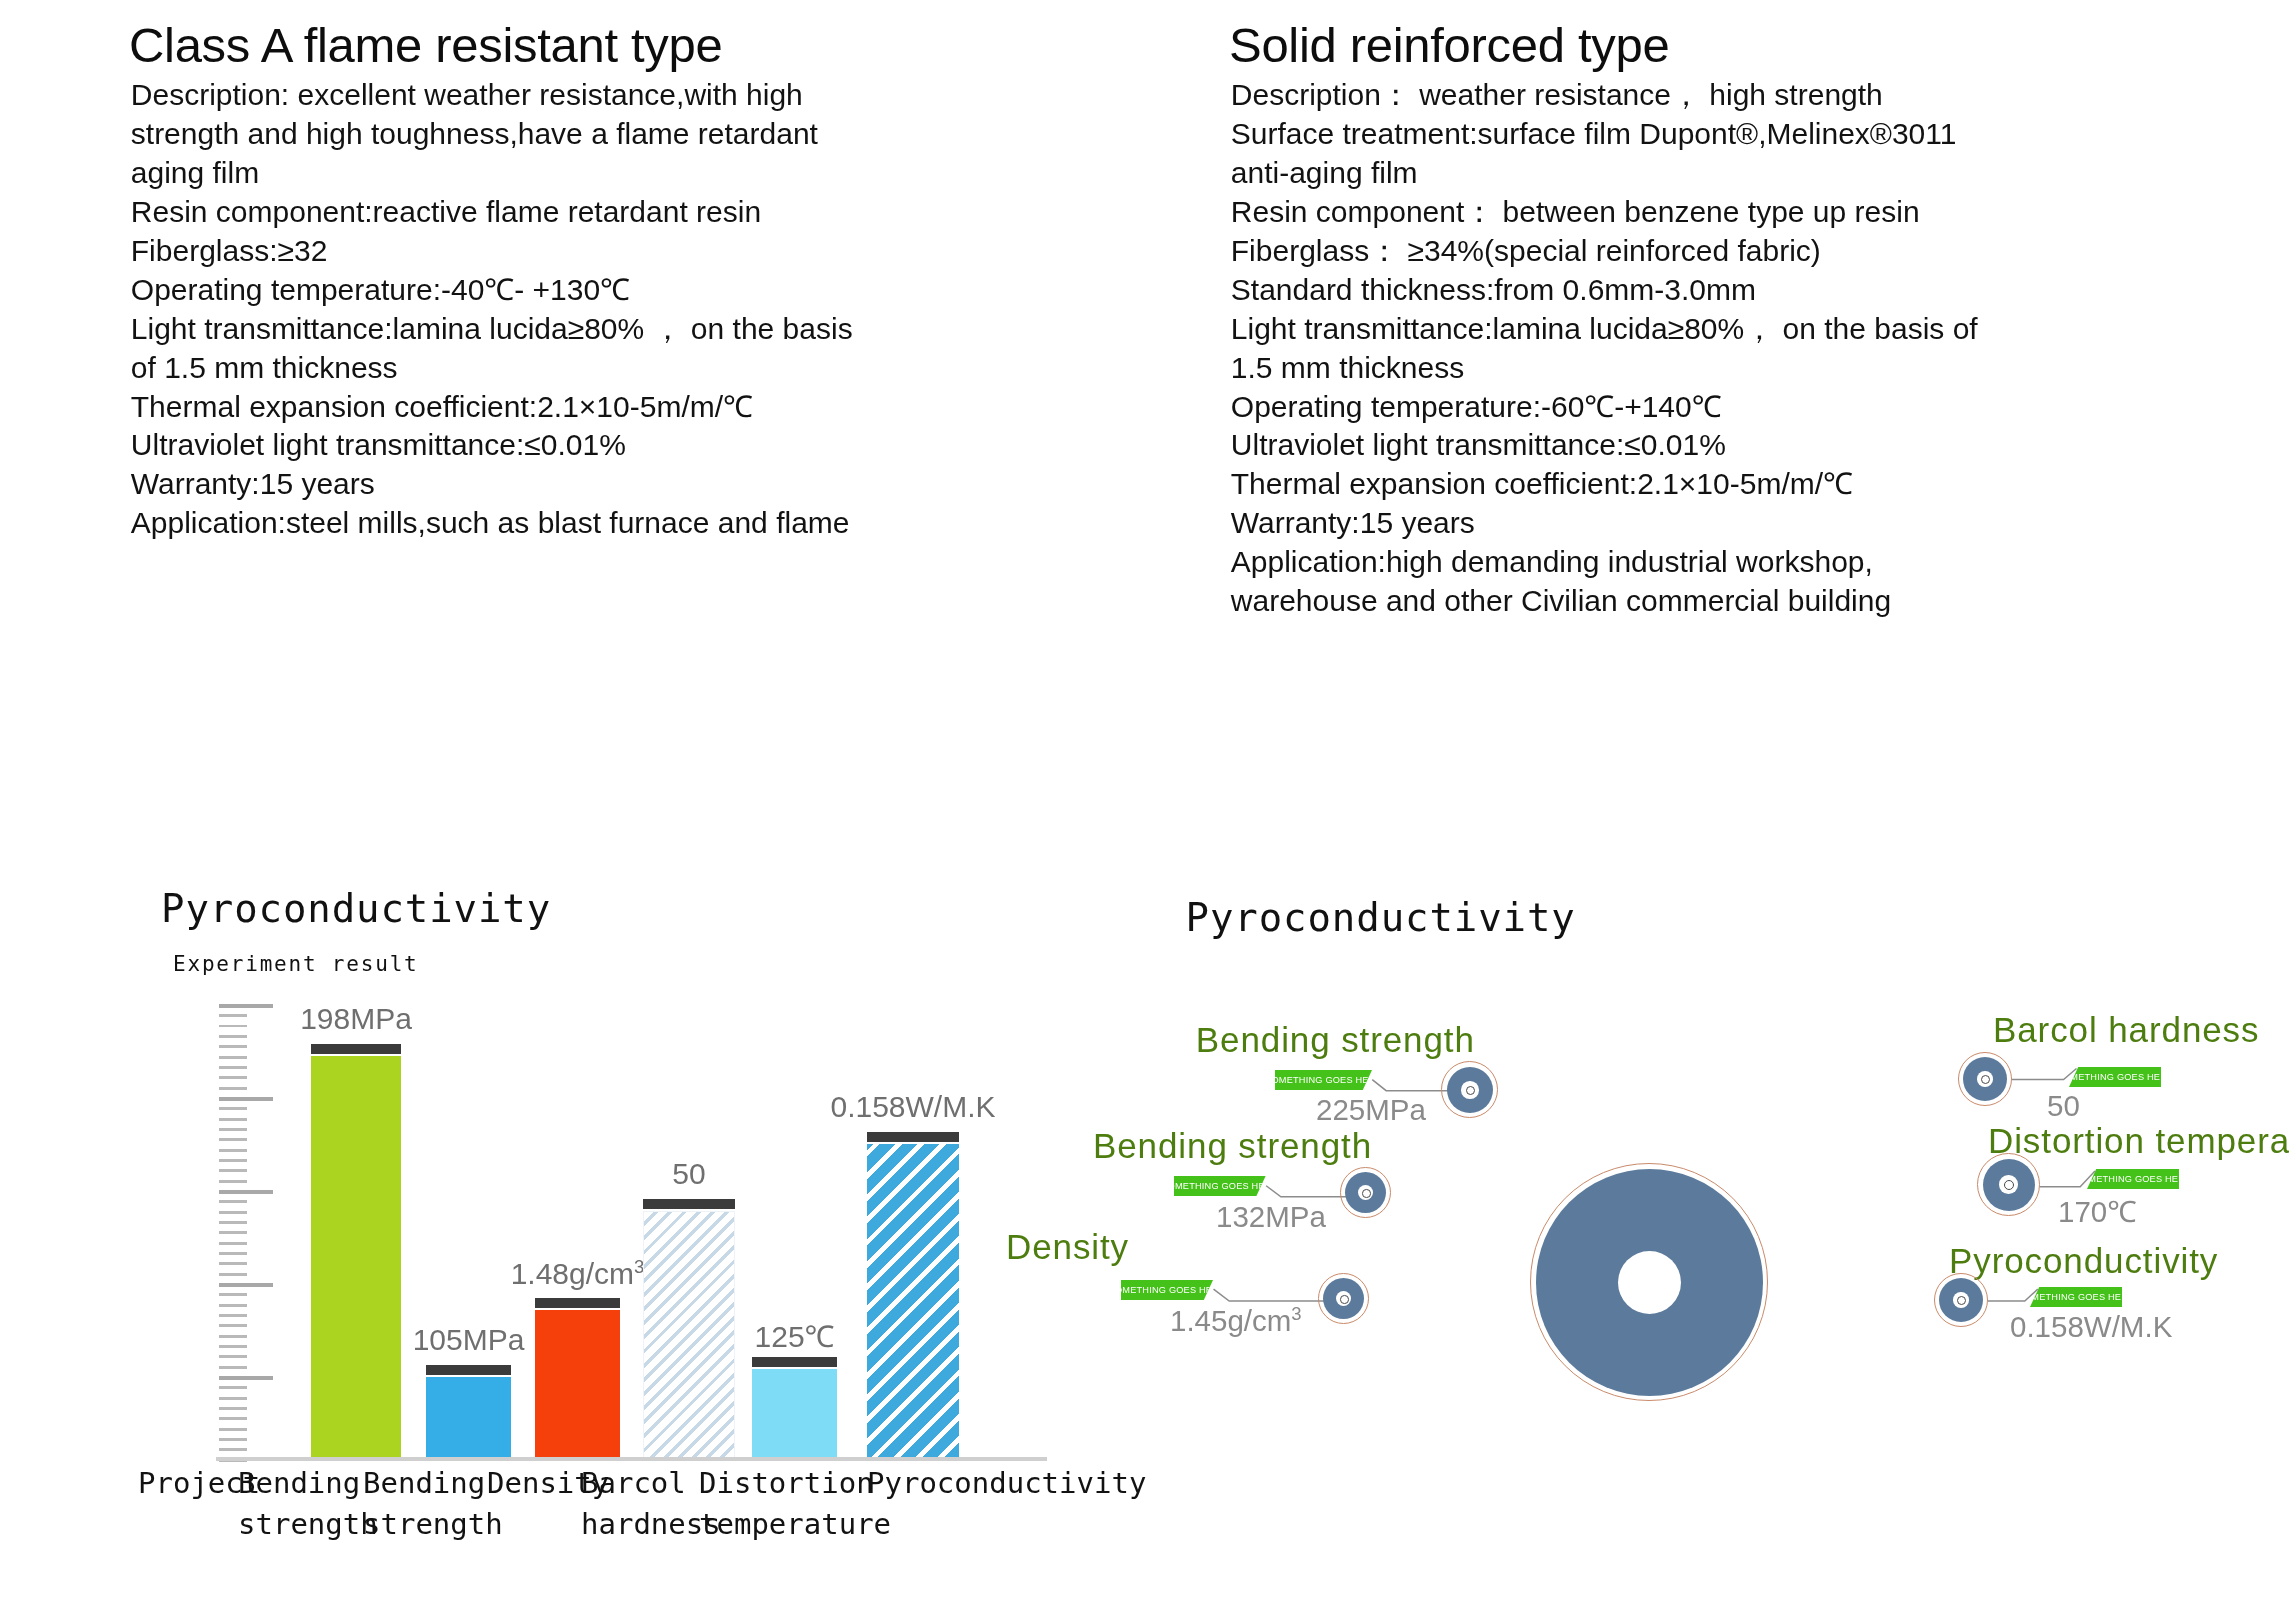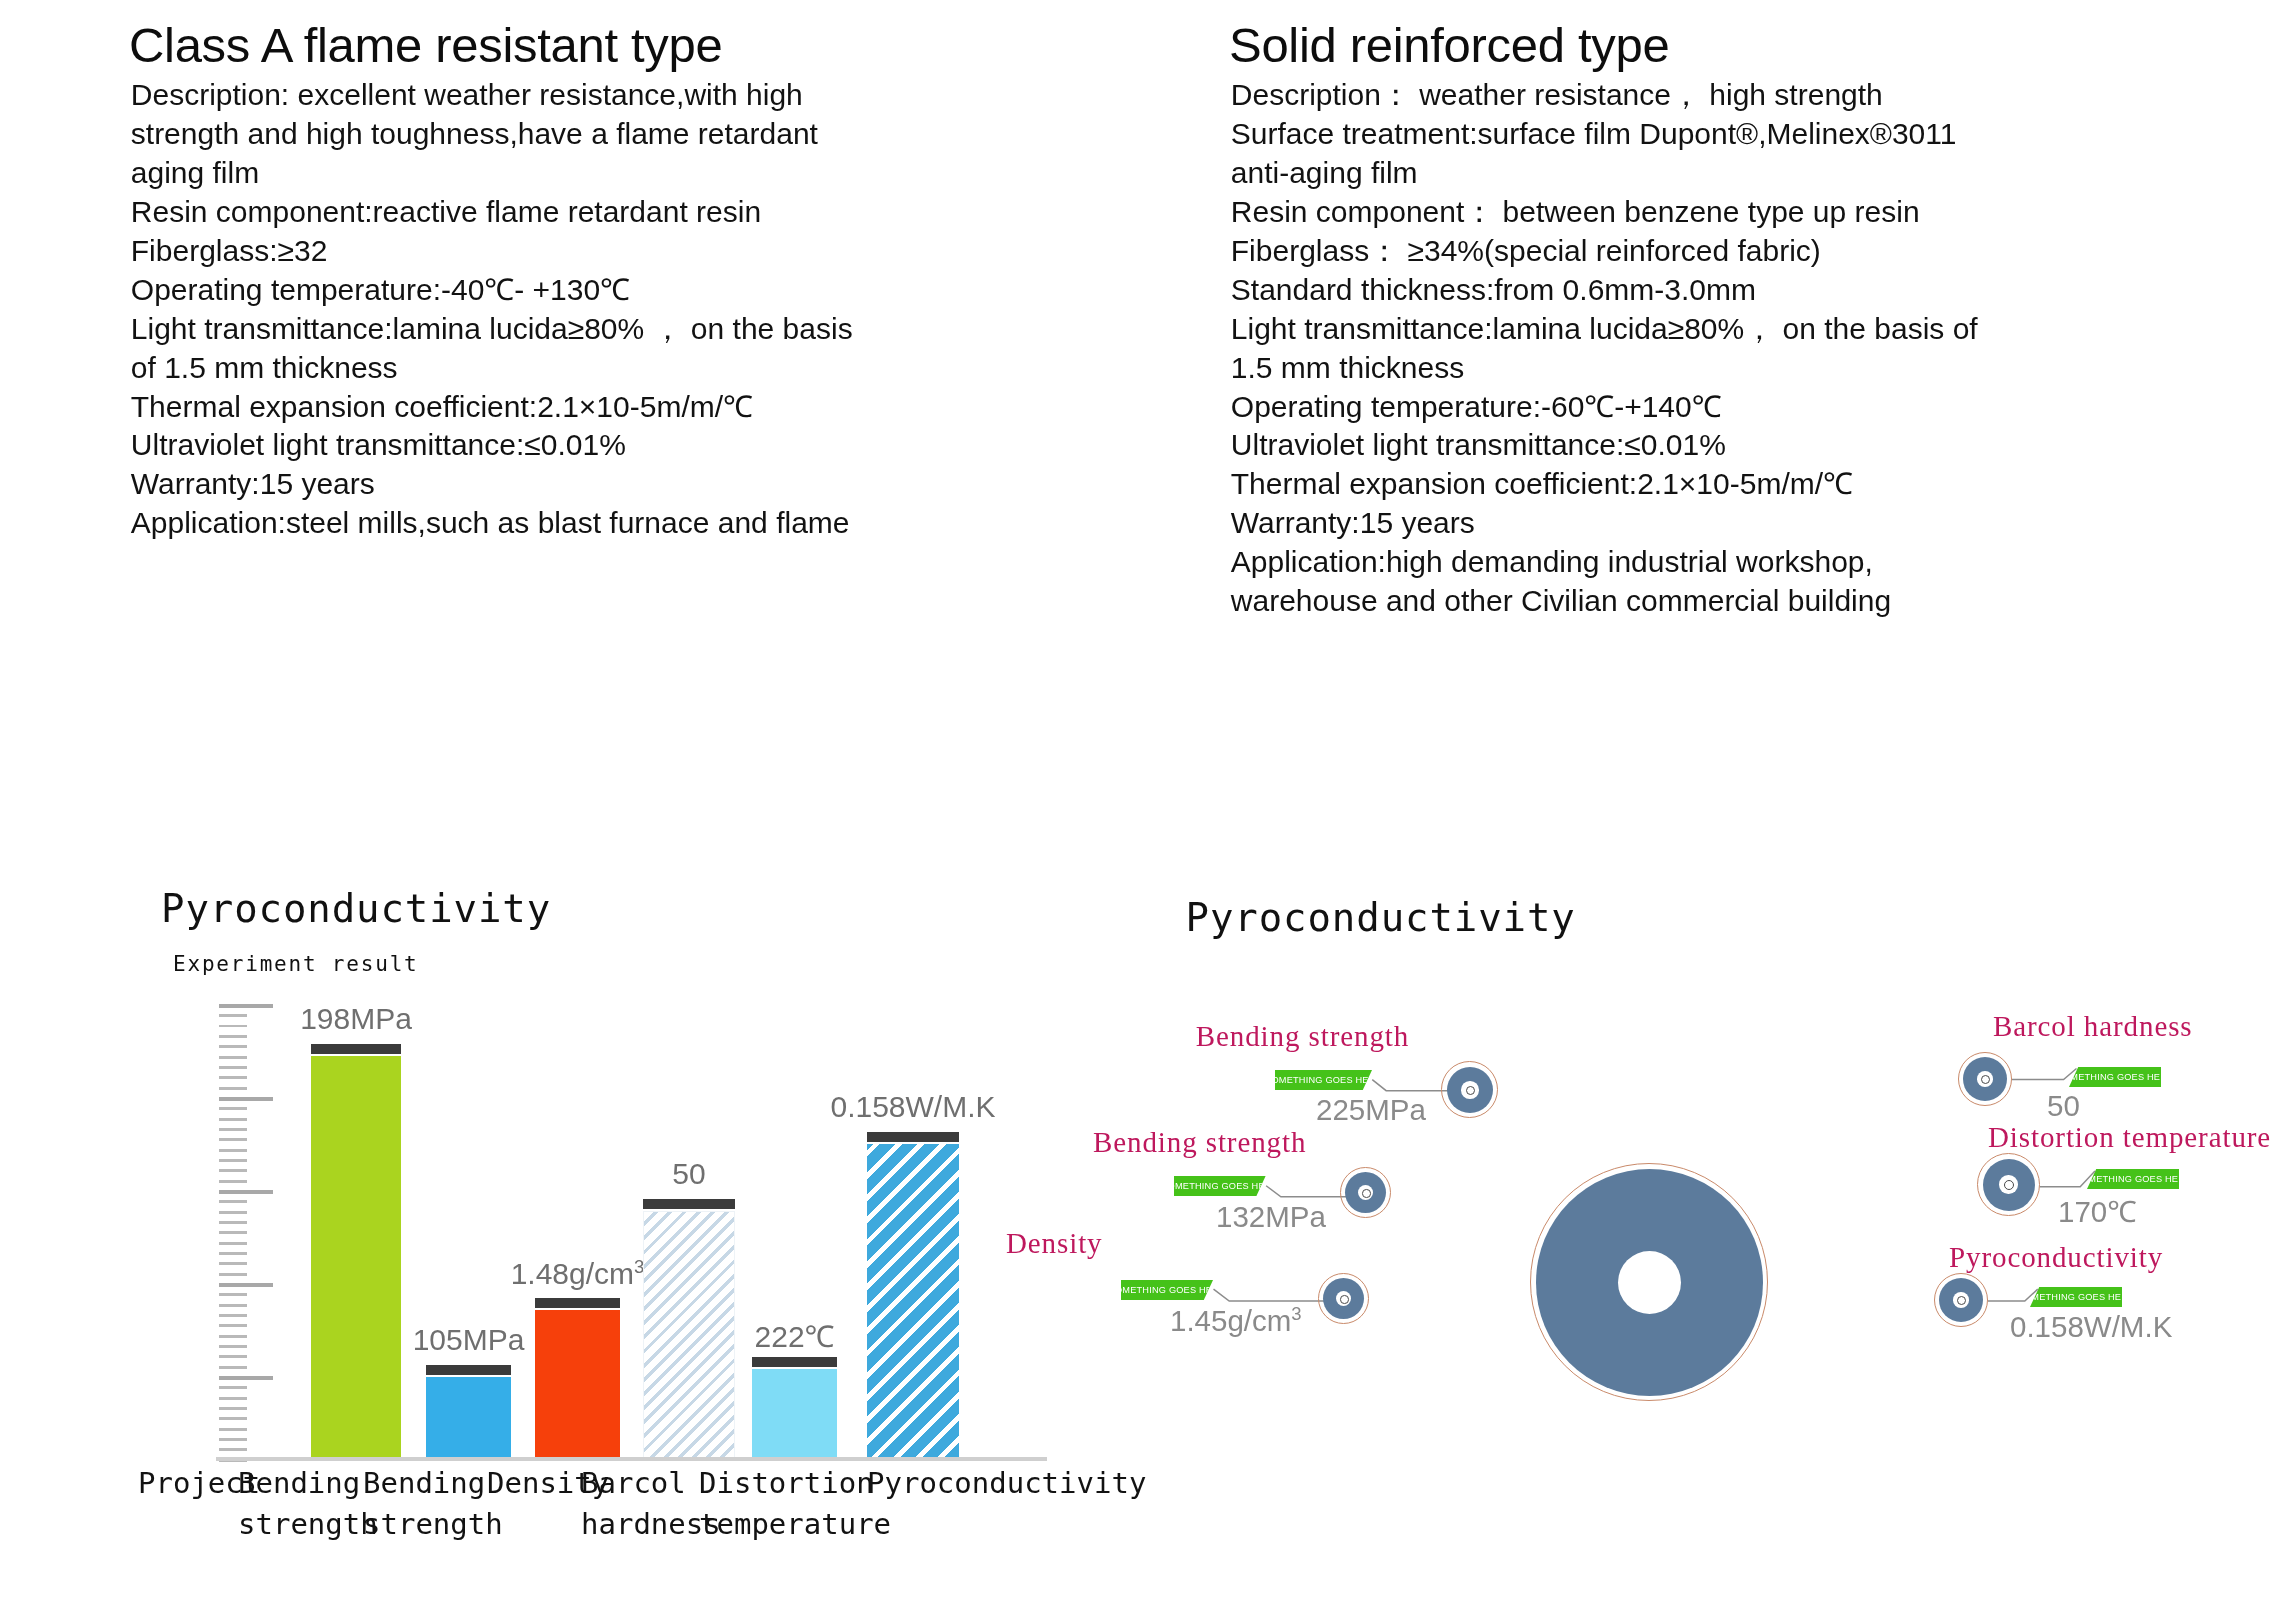--- a/index.html
+++ b/index.html
@@ -42,22 +42,22 @@
   .bar-val sup{font-size:18.5px;}
 
   .xlabels{position:absolute;left:0;top:580px;width:1108px;
            font-family:"DejaVu Sans Mono",monospace;font-size:29px;color:#121212;}
   .xlabels span{position:absolute;white-space:nowrap;}
 
   
   #bubbles{position:absolute;left:1181px;top:895px;width:1108px;height:683px;}
   #bb-title{position:absolute;left:4.6px;top:0px;}
   .bb-item{position:absolute;}
-  .bb-name{position:absolute;white-space:nowrap;font-family:Liberation Serif, serif;
-           font-size:29px;color:#be185d;letter-spacing:0.9px;}
+  .bb-name{position:absolute;white-space:nowrap;font-family:Liberation Sans, sans-serif;
+           font-size:35px;color:#4d7c0f;letter-spacing:0.9px;}
   .bb-val{position:absolute;white-space:nowrap;font-size:29.5px;color:#8a8a8a;font-weight:300;}
   .bb-val sup{font-size:18.5px;}
   .tag{position:absolute;height:20px;background:#45c219;display:flex;align-items:center;
        justify-content:center;color:#ffffff;font-size:9.2px;letter-spacing:0.2px;
        font-family:"Liberation Sans",sans-serif;white-space:nowrap;overflow:hidden;}
   .leader{position:absolute;}
   .node{position:absolute;}
   .node .ring{position:absolute;inset:0;border:1.8px solid #c98a6a;border-radius:50%;}
   .node .disc{position:absolute;border-radius:50%;background:#5c7b9c;}
   .node .hole{position:absolute;border-radius:50%;background:#ffffff;}
@@ -171,21 +171,21 @@
         <div class="bar-val" style="top: -54px;">1.48g/cm<sup>3</sup></div>
       </div>
       <div class="bar-wrap" style="left: 413px; width: 92px; height: 247px;">
         <div class="bar-body" style="height: 247px; background: repeating-linear-gradient(-45deg, rgb(255, 255, 255) 0px, rgb(255, 255, 255) 6.5px, rgb(199, 216, 230) 6.5px, rgb(199, 216, 230) 10px); border: 0.9px solid rgb(238, 243, 247);"></div>
         <div class="bar-cap" style="top: -12px; background: rgb(59, 59, 59);"></div>
         <div class="bar-val" style="top: -54px;">50</div>
       </div>
       <div class="bar-wrap" style="left: 522px; width: 85px; height: 89px;">
         <div class="bar-body" style="height: 89px; background: rgb(127, 220, 246);"></div>
         <div class="bar-cap" style="top: -12px; background: rgb(59, 59, 59);"></div>
-        <div class="bar-val" style="top: -54px;">222℃</div>
+        <div class="bar-val" style="top: -54px;">125℃</div>
       </div>
       <div class="bar-wrap" style="left: 637px; width: 92px; height: 314px;">
         <div class="bar-body" style="height: 314px; background: repeating-linear-gradient(-45deg, rgb(62, 169, 221) 0px, rgb(62, 169, 221) 11px, rgb(255, 255, 255) 11px, rgb(255, 255, 255) 15.7px);"></div>
         <div class="bar-cap" style="top: -12px; background: rgb(59, 59, 59);"></div>
         <div class="bar-val" style="top: -54px;">0.158W/M.K</div>
       </div>
     </div>
   <div id="baseline"></div>
   <div class="xlabels">
       <span style="left: 0px; top: 0px;">Project</span>

